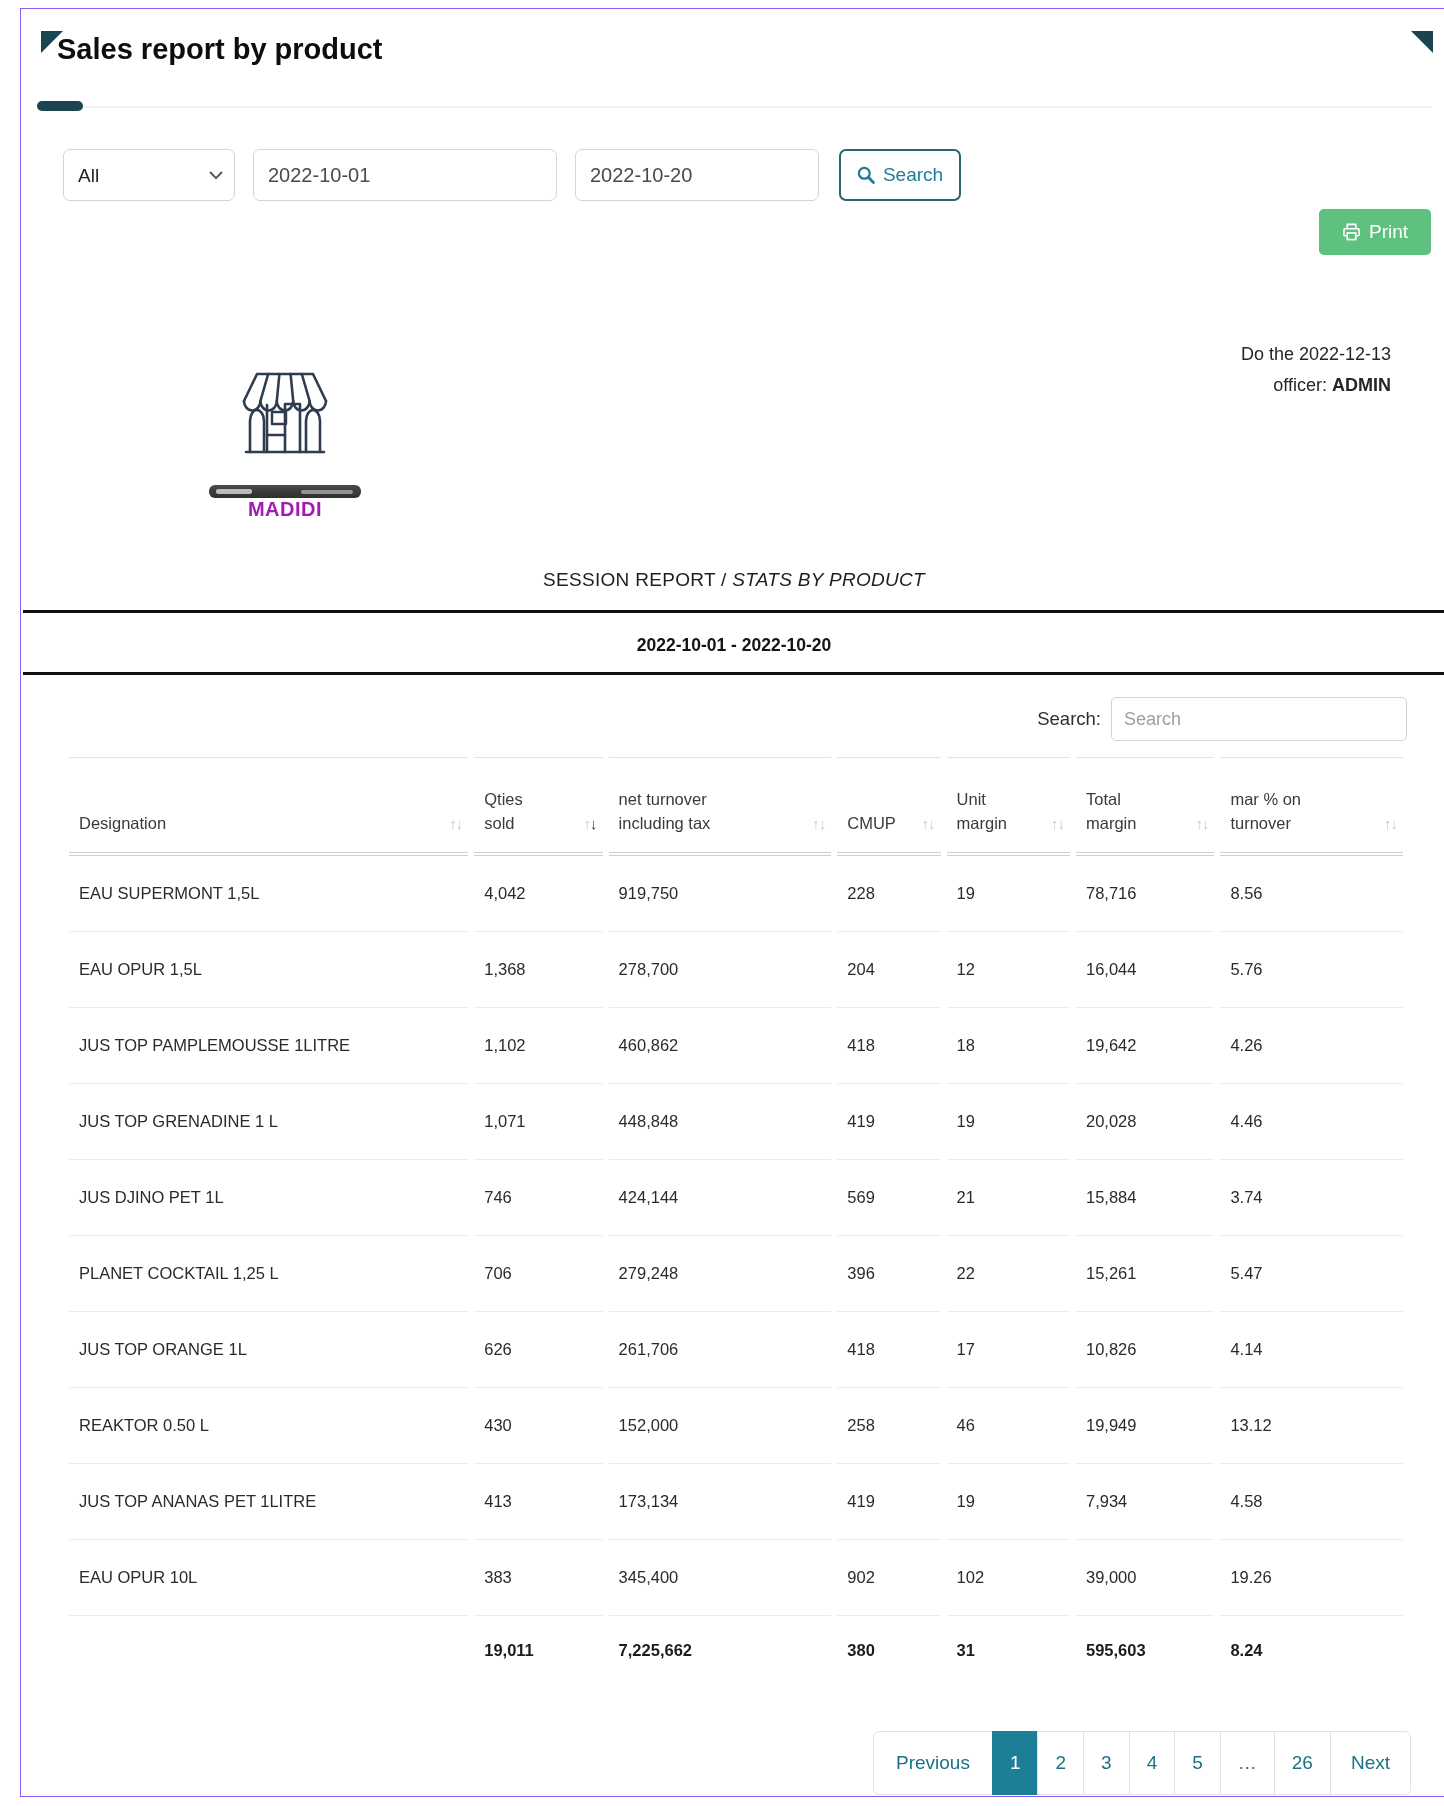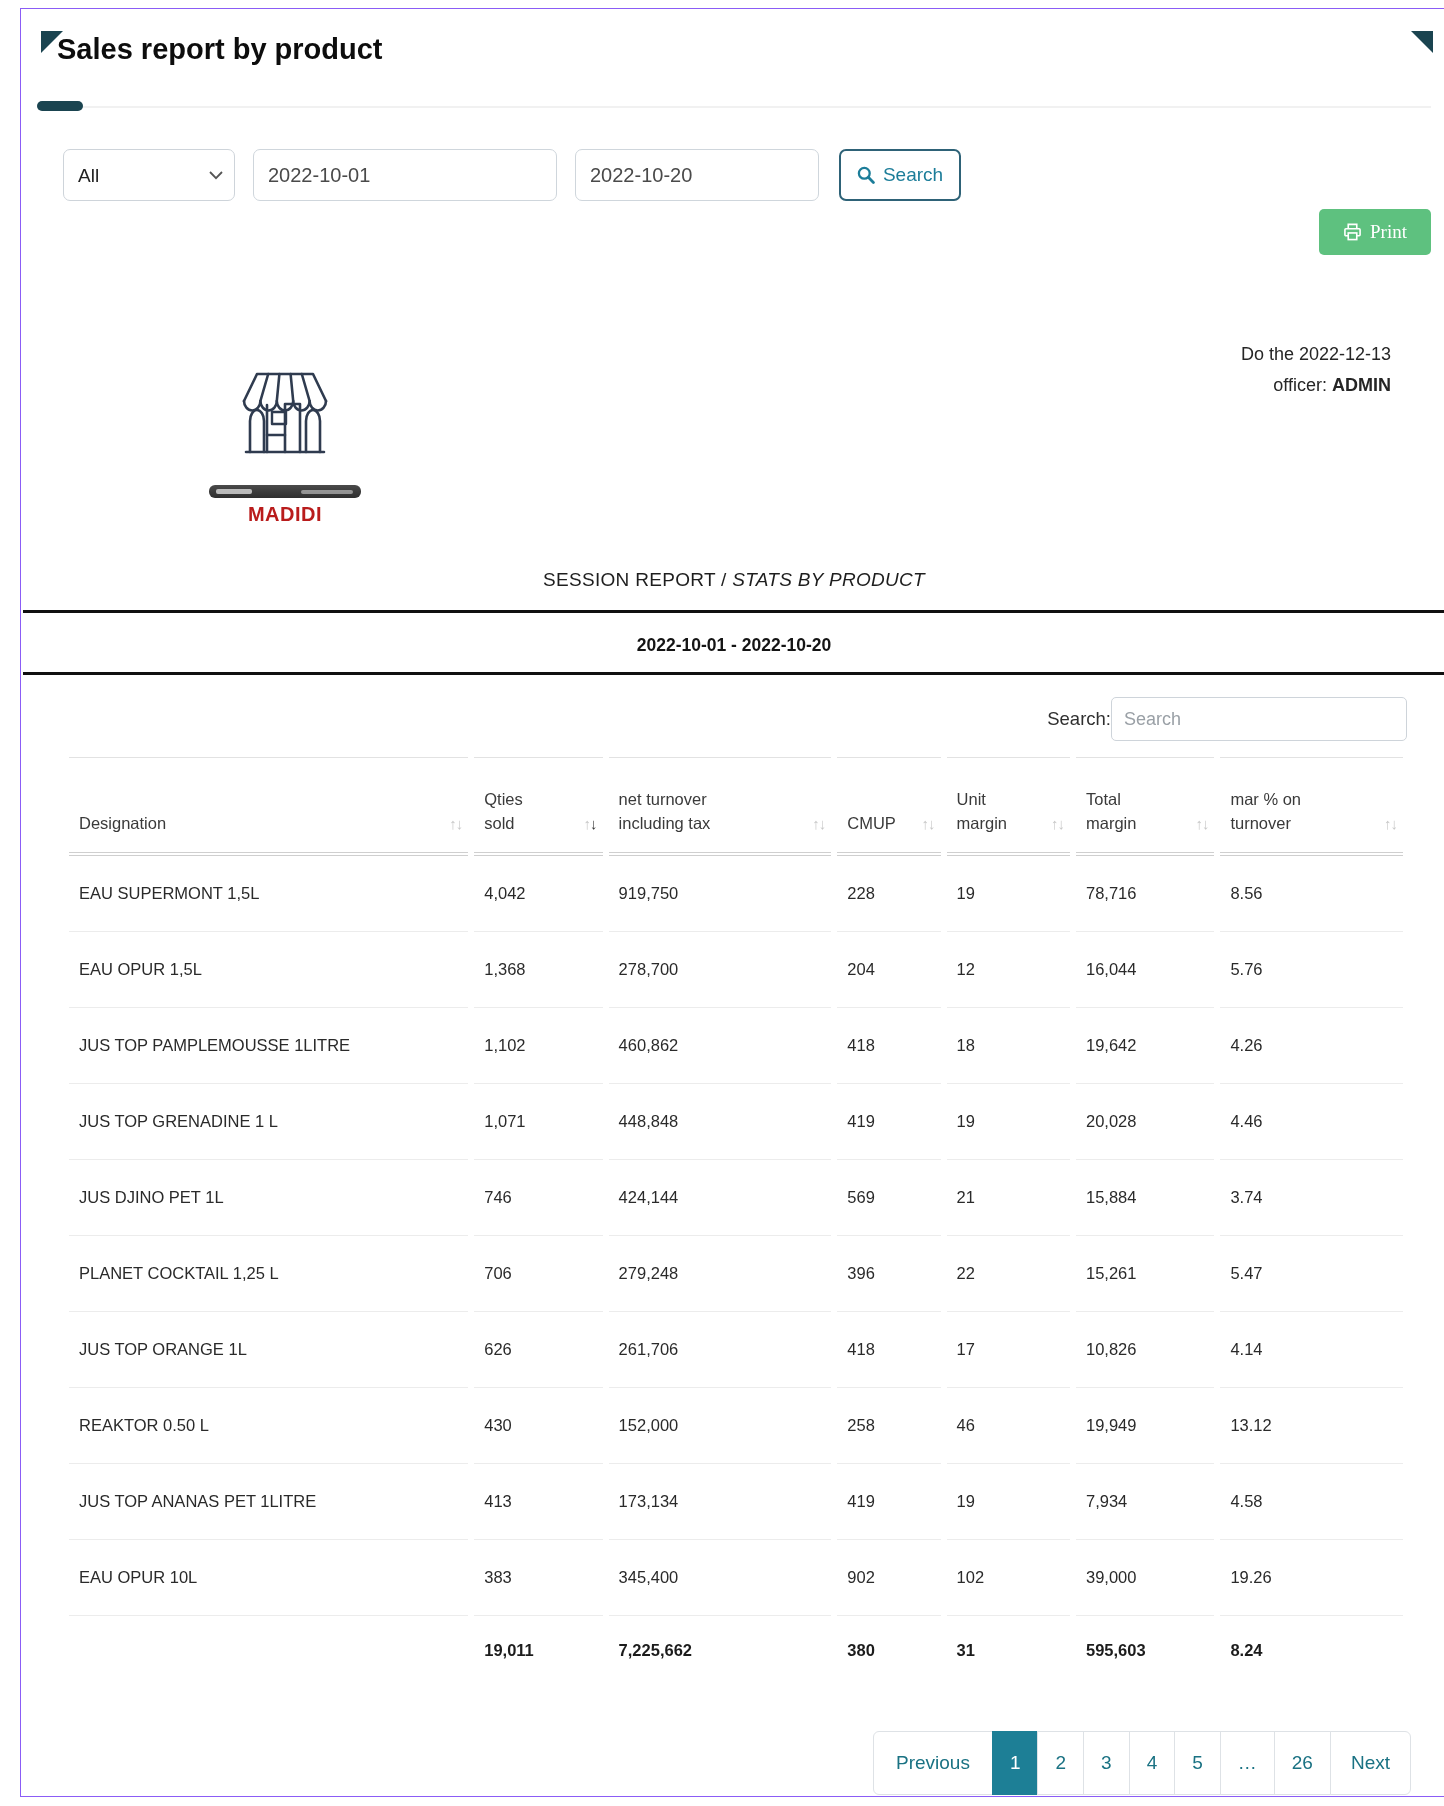--- a/index.html
+++ b/index.html
@@ -26,47 +26,47 @@
   .select-wrap .chev { position:absolute; right:12px; top:22px; pointer-events:none; }
   .date-input { height:52px; border:1px solid #cfd6dc; border-radius:7px; font-family:inherit;
     font-size:20px; color:#4a4a4a; padding:0 14px; }
   .date-from { width:304px; }
   .date-to { width:244px; }
   .search-btn { height:52px; width:122px; margin-left:2px; background:#fff; border:2px solid #2e6277;
     border-radius:7px; color:#1c7d99; font-family:inherit; font-size:19px; display:flex;
     align-items:center; justify-content:center; gap:8px; cursor:pointer; }
 
   .print-btn { position:absolute; right:16px; top:200px; width:112px; height:46px; background:#5ec17f;
-    border:none; border-radius:5px; color:#fff; font-family:Liberation Serif, serif; font-size:19px; display:flex;
+    border:none; border-radius:5px; color:#fff; font-family:Liberation Sans, sans-serif; font-size:19px; display:flex;
     align-items:center; justify-content:center; gap:8px; cursor:pointer; }
 
   
   .store { position:absolute; left:188px; top:362px; width:152px; text-align:center; }
   .store-icon { display:block; margin:0 auto; }
   .store-banner { position:relative; margin-top:30px; height:13px; border-radius:6px;
     background:linear-gradient(#4a4a4a,#2e2e2e); }
   .store-banner::before { content:""; position:absolute; left:7px; top:4px; width:36px; height:5px;
     background:rgba(255,255,255,.65); border-radius:2px; }
   .store-banner::after { content:""; position:absolute; right:8px; top:5px; width:52px; height:4px;
     background:rgba(255,255,255,.45); border-radius:2px; }
-  .store-name { margin-top:5px; font-size:20px; font-weight:bold; letter-spacing:.5px; color:#b91c1c; }
+  .store-name { font-size:20px; font-weight:bold; letter-spacing:.5px; color:#a21caf; }
 
   
   .meta { position:absolute; right:56px; top:330px; text-align:right; font-size:18px; line-height:31px; color:#262626; }
   .meta b { font-weight:bold; }
 
   .session-heading { position:absolute; left:0; right:0; top:560px; text-align:center; font-size:19px;
     color:#1e1e1e; letter-spacing:.3px; }
   .session-heading .sub { font-style:italic; }
   .rule { position:absolute; left:2px; right:2px; border-top:3px solid #101010; }
   .rule-1 { top:601px; } .rule-2 { top:663px; }
   .period { position:absolute; left:0; right:0; top:626px; text-align:center; font-weight:bold; font-size:17.5px; color:#141414; }
 
   
-  .search-row { position:absolute; right:40px; top:688px; display:flex; align-items:center; }
+  .search-row { position:absolute; right:40px; top:688px; display:flex; align-items:center; gap:10px; }
   .search-row label { font-size:18.5px; color:#2f2f2f; }
   .search-row input { width:296px; height:44px; border:1px solid #ced4da; border-radius:5px;
     font-family:inherit; font-size:18px; padding:0 12px; color:#333; }
   .search-row input::placeholder { color:#9aa0a6; }
 
   
   .table-wrap { position:absolute; left:42px; top:748px; width:1346px; }
   table { width:100%; border-collapse:separate; border-spacing:6px 0; table-layout:fixed; }
   col.c1{width:398px} col.c2{width:128px} col.c3{width:222px} col.c4{width:103px}
   col.c5{width:123px} col.c6{width:138px} col.c7{width:182px}

